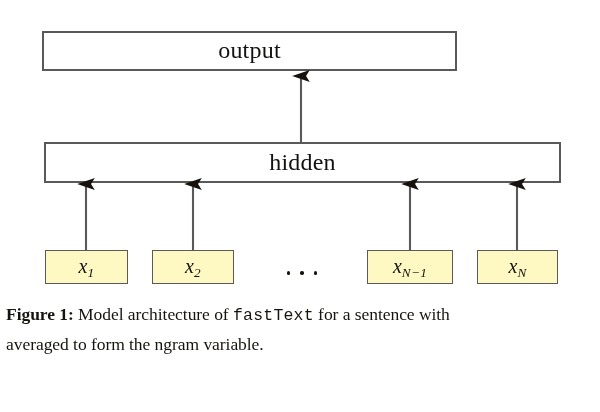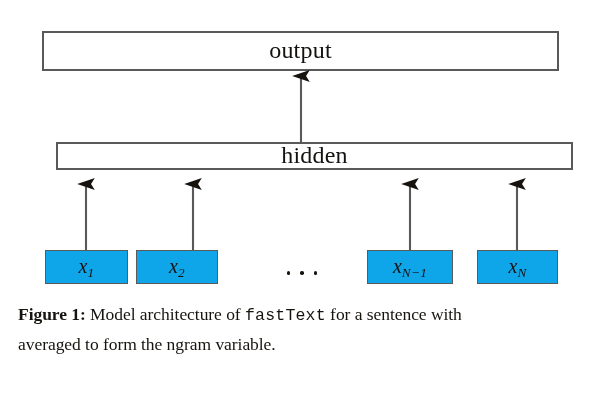--- a/index.html
+++ b/index.html
@@ -41,37 +41,36 @@
     line-height: 1;
     letter-spacing: 0.2px;
     color: #131210;
     position: relative;
     top: -1px;
   }
 
   #output-box {
     left: 42px;
     top: 31px;
-    width: 517px;
+    width: 415px;
     height: 40px;
     justify-content: center;
   }
   #hidden-box {
-    left: 56px;
+    left: 44px;
     top: 142px;
     width: 517px;
-    height: 28px;
-    align-items: flex-end;
+    height: 41px;
   }
 
   .input-box {
     position: absolute;
     box-sizing: border-box;
     border: 1.6px solid #5a5a5b;
-    background: #0ea5e9;
+    background: #fef9c3;
     top: 250px;
     height: 34px;
     display: flex;
     align-items: center;
     justify-content: center;
   }
   .var-label {
     font-family: "Liberation Serif", "DejaVu Serif", serif;
     font-style: italic;
     font-size: 20px;
@@ -85,21 +84,21 @@
     font-size: 0.66em;
     font-style: italic;
     vertical-align: baseline;
     position: relative;
     bottom: -0.28em;
     letter-spacing: 0.3px;
   }
   .sub-roman { font-style: normal; }
 
   #in-1 { left: 45px;  width: 83px; }
-  #in-2 { left: 136px; width: 82px; }
+  #in-2 { left: 152px; width: 82px; }
   #in-n1 { left: 367px; width: 86px; }
   #in-n { left: 477px; width: 81px; justify-content: center; }
 
   #ellipsis {
     position: absolute;
     left: 278px;
     top: 250px;
     width: 48px;
     height: 34px;
     display: flex;
@@ -120,21 +119,21 @@
   #arrows {
     position: absolute;
     left: 0; top: 0;
     width: 600px; height: 296px;
     pointer-events: none;
   }
 
   
   #caption {
     position: absolute;
-    left: 18px;
+    left: 6px;
     top: 300px;
     width: 562px;
     font-family: "Liberation Serif", "DejaVu Serif", serif;
     font-size: 17.5px;
     line-height: 29px;
     color: #17140f;
     letter-spacing: -0.05px;
   }
   #caption .fig-num {
     font-weight: bold;

